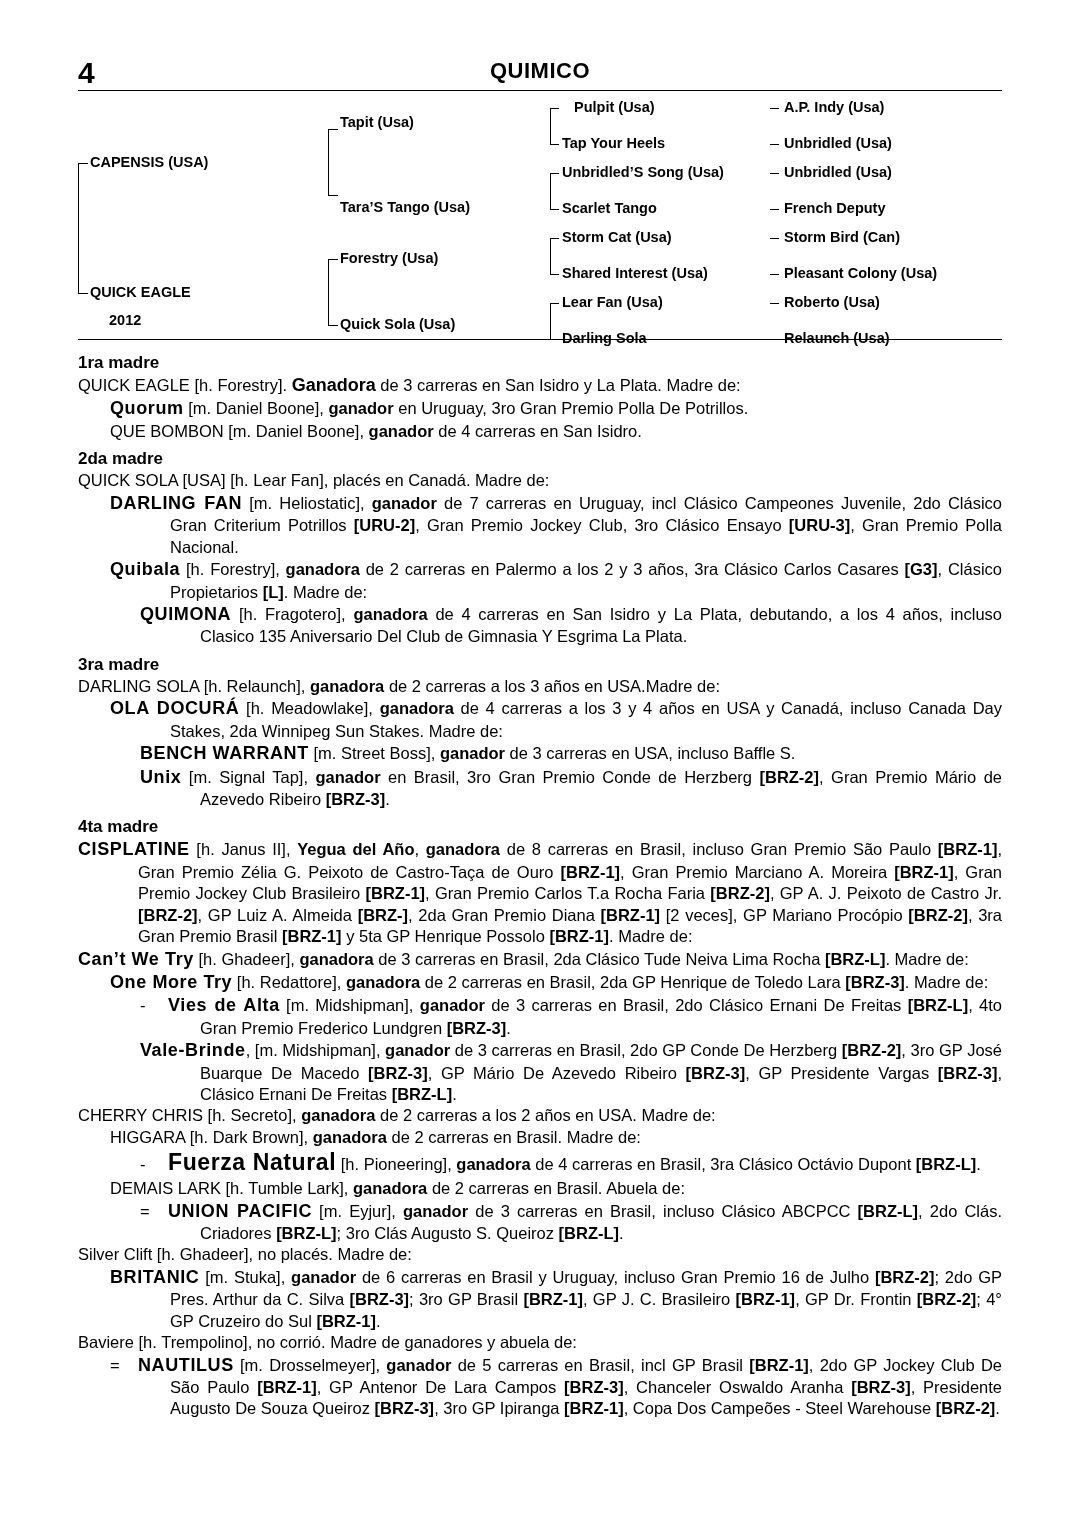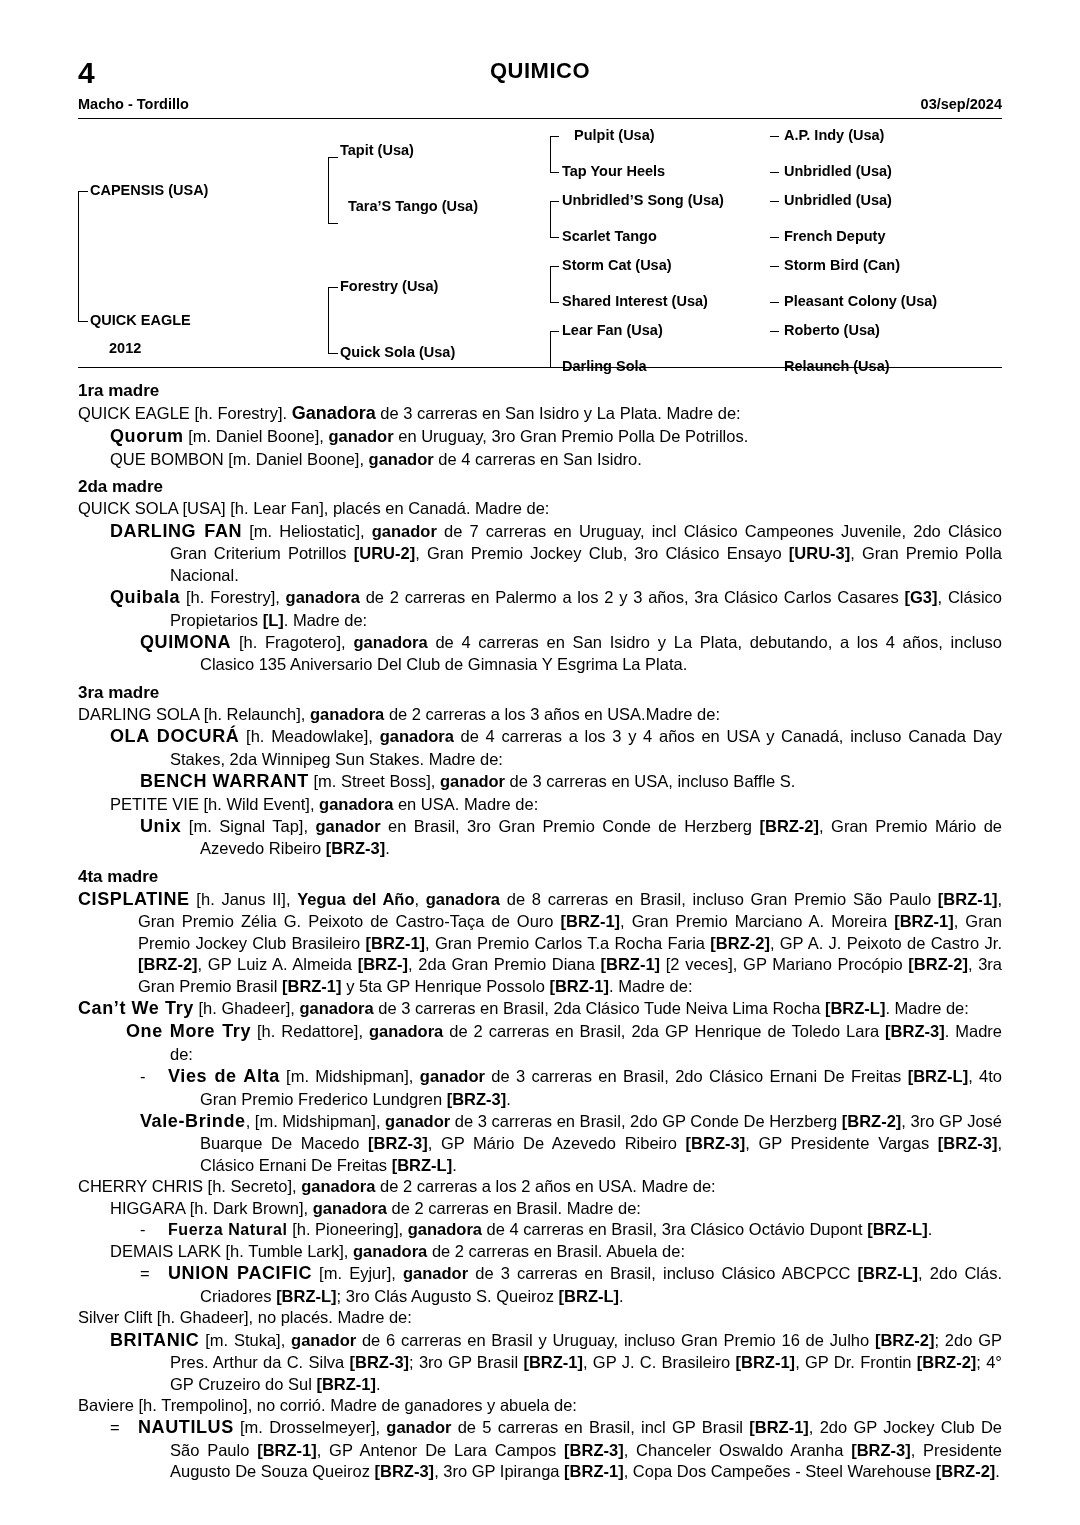--- a/index.html
+++ b/index.html
@@ -109,24 +109,20 @@
 </style>
 </head>
 <body>
 
 <div class="page">
   <div class="inner">
 
     <div class="hdr">
       <span class="lot-no">4</span>
       <div class="horse-name">QUIMICO</div>
-      <div class="subhdr">
-        <span>Macho - Tordillo</span>
-        <span>03/sep/2024</span>
-      </div>
       <div class="rule"></div>
     </div>
 
     <div class="ped">
 
       <div class="line vline" style="left:0px; top:72px; height:130px;"></div>
       <div class="line hline" style="left:0px; top:72px; width:10px;"></div>
       <div class="line hline" style="left:0px; top:202px; width:10px;"></div>
 
       <div class="cell" style="left:12px; top:63px;">CAPENSIS (USA)</div>
@@ -135,21 +131,21 @@
 
       <div class="line vline" style="left:250px; top:38px; height:66px;"></div>
       <div class="line hline" style="left:250px; top:38px; width:10px;"></div>
       <div class="line hline" style="left:250px; top:104px; width:10px;"></div>
 
       <div class="line vline" style="left:250px; top:168px; height:66px;"></div>
       <div class="line hline" style="left:250px; top:168px; width:10px;"></div>
       <div class="line hline" style="left:250px; top:234px; width:10px;"></div>
 
       <div class="cell" style="left:262px; top:23px;">Tapit (Usa)</div>
-      <div class="cell" style="left:262px; top:79px;margin-left:8px;">Tara’S Tango (Usa)</div>
+      <div class="cell" style="left:262px; top:108px;">Tara’S Tango (Usa)</div>
       <div class="cell" style="left:262px; top:159px;">Forestry (Usa)</div>
       <div class="cell" style="left:262px; top:225px;">Quick Sola (Usa)</div>
 
       <div class="line vline" style="left:472px; top:17px; height:36px;"></div>
       <div class="line hline" style="left:472px; top:17px; width:9px;"></div>
       <div class="line hline" style="left:472px; top:53px; width:9px;"></div>
 
       <div class="line vline" style="left:472px; top:82px; height:36px;"></div>
       <div class="line hline" style="left:472px; top:82px; width:9px;"></div>
       <div class="line hline" style="left:472px; top:118px; width:9px;"></div>
@@ -201,32 +197,31 @@
       <div class="gen-title">2da madre</div>
       <p class="entry i0h">QUICK SOLA [USA] [h. Lear Fan], placés en Canadá. Madre de:</p>
       <p class="entry i1"><span class="nmw" style="font-size:18px;">DARLING FAN</span> [m. Heliostatic], <b>ganador</b> de 7 carreras en Uruguay, incl Clásico Campeones Juvenile, 2do Clásico Gran Criterium Potrillos <b>[URU-2]</b>, Gran Premio Jockey Club, 3ro Clásico Ensayo <b>[URU-3]</b>, Gran Premio Polla Nacional.</p>
       <p class="entry i1"><span class="nmw" style="font-size:18px;">Quibala</span> [h. Forestry], <b>ganadora</b> de 2 carreras en Palermo a los 2 y 3 años, 3ra Clásico Carlos Casares <b>[G3]</b>, Clásico Propietarios <b>[L]</b>. Madre de:</p>
       <p class="entry i2"><span class="nmw" style="font-size:18px;">QUIMONA</span> [h. Fragotero], <b>ganadora</b> de 4 carreras en San Isidro y La Plata, debutando, a los 4 años, incluso Clasico 135 Aniversario Del Club de Gimnasia Y Esgrima La Plata.</p>
 
       <div class="gen-title">3ra madre</div>
       <p class="entry i0h">DARLING SOLA [h. Relaunch], <b>ganadora</b> de 2 carreras a los 3 años en USA.Madre de:</p>
       <p class="entry i1"><span class="nmw" style="font-size:18px;">OLA DOCURÁ</span> [h. Meadowlake], <b>ganadora</b> de 4 carreras a los 3 y 4 años en USA y Canadá, incluso Canada Day Stakes, 2da Winnipeg Sun Stakes. Madre de:</p>
       <p class="entry i2"><span class="nmw" style="font-size:18px;">BENCH WARRANT</span> [m. Street Boss], <b>ganador</b> de 3 carreras en USA, incluso Baffle S.</p>
-      <p class="entry i1">PETITE VIE [h. Wild Event], <b>ganadora</b> en USA. Madre de:</p>
       <p class="entry i2"><span class="nmw" style="font-size:18px;">Unix</span> [m. Signal Tap], <b>ganador</b> en Brasil, 3ro Gran Premio Conde de Herzberg <b>[BRZ-2]</b>, Gran Premio Mário de Azevedo Ribeiro <b>[BRZ-3]</b>.</p>
 
       <div class="gen-title">4ta madre</div>
       <p class="entry i0h"><span class="nmw" style="font-size:18px;">CISPLATINE</span> [h. Janus II], <b>Yegua del Año</b>, <b>ganadora</b> de 8 carreras en Brasil, incluso Gran Premio São Paulo <b>[BRZ-1]</b>, Gran Premio Zélia G. Peixoto de Castro-Taça de Ouro <b>[BRZ-1]</b>, Gran Premio Marciano A. Moreira <b>[BRZ-1]</b>, Gran Premio Jockey Club Brasileiro <b>[BRZ-1]</b>, Gran Premio Carlos T.a Rocha Faria <b>[BRZ-2]</b>, GP A. J. Peixoto de Castro Jr. <b>[BRZ-2]</b>, GP Luiz A. Almeida <b>[BRZ-]</b>, 2da Gran Premio Diana <b>[BRZ-1]</b> [2 veces], GP Mariano Procópio <b>[BRZ-2]</b>, 3ra Gran Premio Brasil <b>[BRZ-1]</b> y 5ta GP Henrique Possolo <b>[BRZ-1]</b>. Madre de:</p>
       <p class="entry i0h"><span class="nmw" style="font-size:18px;">Can’t We Try</span> [h. Ghadeer], <b>ganadora</b> de 3 carreras en Brasil, 2da Clásico Tude Neiva Lima Rocha <b>[BRZ-L]</b>. Madre de:</p>
-      <p class="entry i1"><span class="nmw" style="font-size:18px;margin-left:16px;">One More Try</span> [h. Redattore], <b>ganadora</b> de 2  carreras en Brasil, 2da GP Henrique de Toledo Lara <b>[BRZ-3]</b>. Madre de:</p>
+      <p class="entry i1"><span class="nmw" style="font-size:18px;">One More Try</span> [h. Redattore], <b>ganadora</b> de 2  carreras en Brasil, 2da GP Henrique de Toledo Lara <b>[BRZ-3]</b>. Madre de:</p>
       <p class="entry i2"><span class="bullet-col">-</span><span class="nmw" style="font-size:18px;">Vies de Alta</span> [m. Midshipman], <b>ganador</b> de 3 carreras en Brasil, 2do Clásico Ernani De Freitas <b>[BRZ-L]</b>, 4to Gran Premio Frederico Lundgren <b>[BRZ-3]</b>.</p>
       <p class="entry i2"><span class="nmw" style="font-size:18px;">Vale-Brinde</span>, [m. Midshipman], <b>ganador</b> de 3 carreras en Brasil, 2do GP Conde De Herzberg <b>[BRZ-2]</b>, 3ro GP José Buarque De Macedo <b>[BRZ-3]</b>, GP Mário De Azevedo Ribeiro <b>[BRZ-3]</b>, GP Presidente Vargas <b>[BRZ-3]</b>, Clásico Ernani De Freitas <b>[BRZ-L]</b>.</p>
       <p class="entry i0h">CHERRY CHRIS [h. Secreto], <b>ganadora</b> de 2 carreras a los 2 años en USA. Madre de:</p>
       <p class="entry i1">HIGGARA [h. Dark Brown], <b>ganadora</b> de 2 carreras en Brasil. Madre de:</p>
-      <p class="entry i2"><span class="bullet-col">-</span><span class="nmw" style="font-size:16px;margin-top:16px;">Fuerza Natural</span> [h. Pioneering], <b>ganadora</b> de 4 carreras en Brasil, 3ra Clásico Octávio Dupont <b>[BRZ-L]</b>.</p>
+      <p class="entry i2"><span class="bullet-col">-</span><span class="nmw" style="font-size:23px;margin-top:16px;">Fuerza Natural</span> [h. Pioneering], <b>ganadora</b> de 4 carreras en Brasil, 3ra Clásico Octávio Dupont <b>[BRZ-L]</b>.</p>
       <p class="entry i1">DEMAIS LARK [h. Tumble Lark], <b>ganadora</b> de 2 carreras en Brasil. Abuela de:</p>
       <p class="entry i2"><span class="bullet-col">=</span><span class="nmw" style="font-size:18px;">UNION PACIFIC</span> [m. Eyjur], <b>ganador</b> de 3 carreras en Brasil, incluso Clásico ABCPCC <b>[BRZ-L]</b>, 2do Clás. Criadores <b>[BRZ-L]</b>; 3ro Clás Augusto S. Queiroz <b>[BRZ-L]</b>.</p>
       <p class="entry i0h">Silver Clift [h. Ghadeer], no placés. Madre de:</p>
       <p class="entry i1"><span class="nmw" style="font-size:18px;">BRITANIC</span> [m. Stuka], <b>ganador</b> de 6 carreras en Brasil y Uruguay, incluso Gran Premio 16 de Julho <b>[BRZ-2]</b>; 2do GP Pres. Arthur da C. Silva <b>[BRZ-3]</b>; 3ro GP Brasil <b>[BRZ-1]</b>, GP J. C. Brasileiro <b>[BRZ-1]</b>, GP Dr. Frontin <b>[BRZ-2]</b>; 4° GP Cruzeiro do Sul <b>[BRZ-1]</b>.</p>
       <p class="entry i0h">Baviere [h. Trempolino], no corrió. Madre de ganadores y abuela de:</p>
       <p class="entry i1"><span class="bullet-col">=</span><span class="nmw" style="font-size:18px;">NAUTILUS</span> [m. Drosselmeyer], <b>ganador</b> de 5 carreras en Brasil, incl GP Brasil <b>[BRZ-1]</b>, 2do GP Jockey Club De São Paulo <b>[BRZ-1]</b>, GP Antenor De Lara Campos <b>[BRZ-3]</b>, Chanceler Oswaldo Aranha <b>[BRZ-3]</b>, Presidente Augusto De Souza Queiroz <b>[BRZ-3]</b>, 3ro GP Ipiranga <b>[BRZ-1]</b>, Copa Dos Campeões - Steel Warehouse <b>[BRZ-2]</b>.</p>
 
     </div>
   </div>
 </div>

